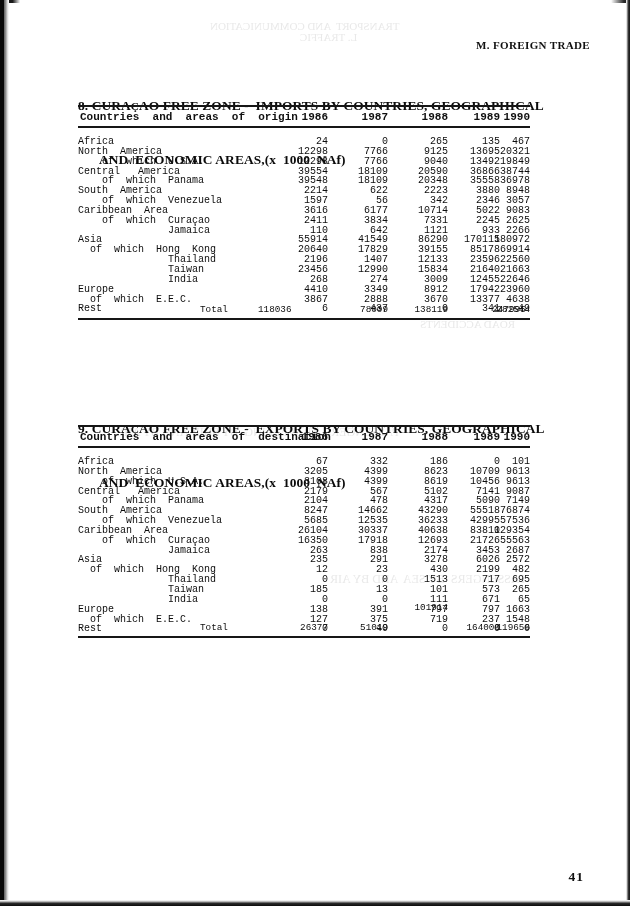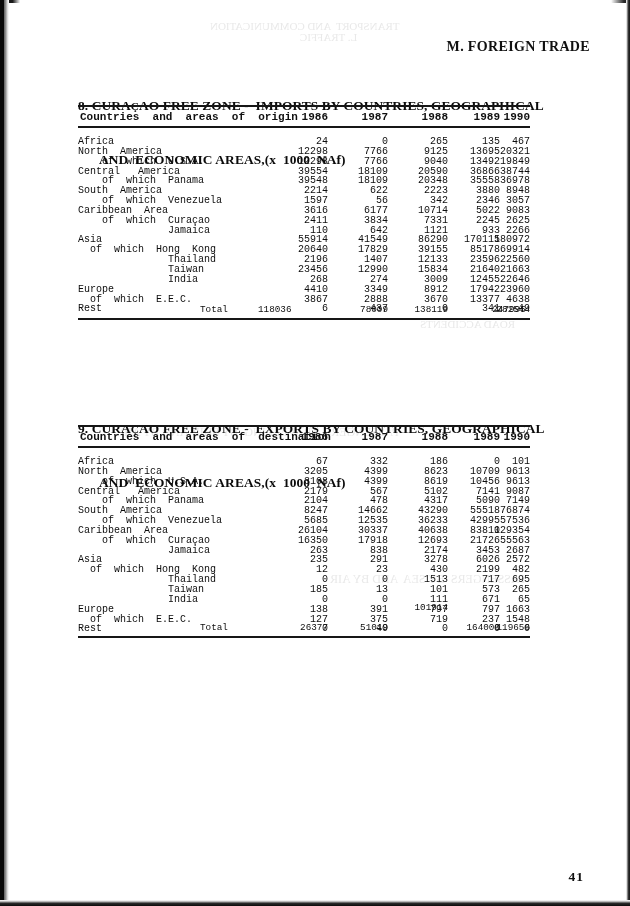--- a/index.html
+++ b/index.html
@@ -60,21 +60,21 @@
     pointer-events: none;
     user-select: none;
   }
 
   .running-head {
     position: absolute;
     right: 40px;
     top: 39px;
     font-family: "Liberation Serif", serif;
     font-weight: bold;
-    font-size: 14px;
+    font-size: 11px;
     letter-spacing: 0.35px;
     color: #111;
   }
 
   .table-block { position: absolute; left: 0; top: 0; width: 630px; }
 
   .tbl-title {
     font-family: "Liberation Serif", serif;
     font-weight: bold;
     font-size: 13.4px;

